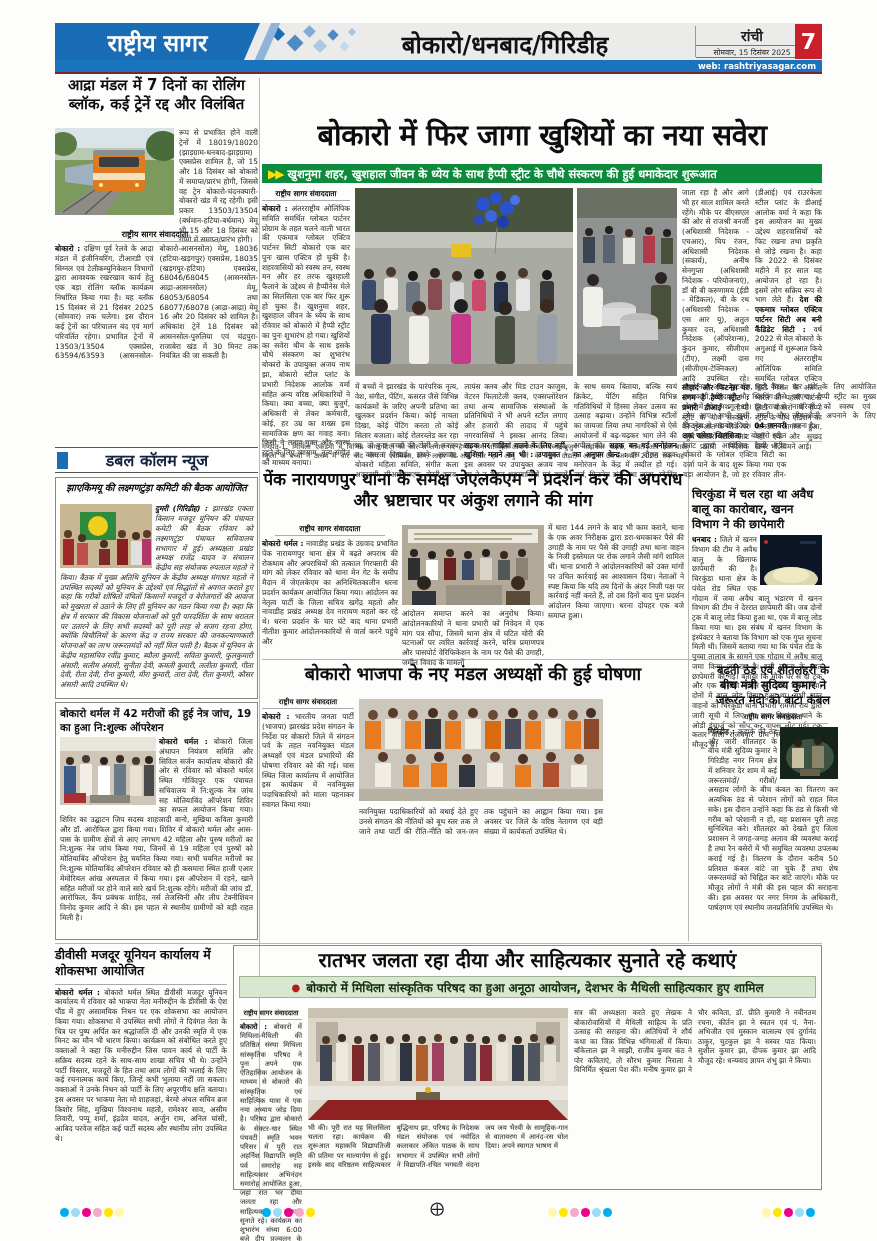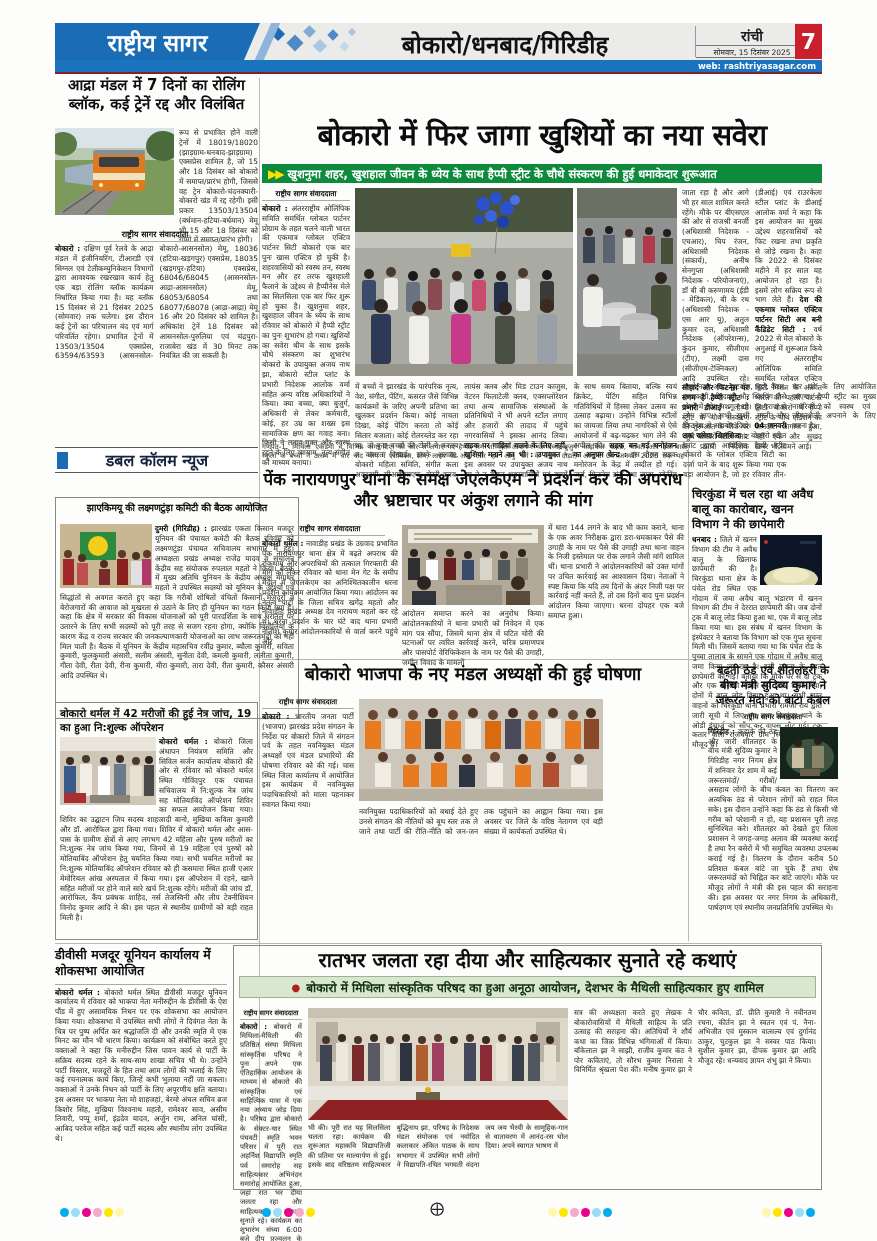--- a/index.html
+++ b/index.html
@@ -216,21 +216,21 @@
     <div class="abs body-txt cols3" style="left:93px;top:262px;width:322px;height:101px;">
       <span>में बच्चों ने झारखंड के पारंपरिक नृत्य, वेश, संगीत, पेंटिंग, कसरत जैसे विभिन्न कार्यक्रमों के जरिए अपनी प्रतिभा का खुलकर प्रदर्शन किया। कोई नाचता दिखा, कोई पेंटिंग करता तो कोई सितार बजाता। कोई रोलरब्लेड कर रहा था, तो कुछ बच्चों की टोली ने करतब व कसरत दिखाई। इसके अलावा, बोकारो महिला समिति, संगीत कला अकादमी, सीआईएसएफ, रोटरी क्लब, लायंस क्लब और मिड टाउन काजुस, वेटरन फिलाटेली क्लब, एक्सप्लोरेशन तथा अन्य सामाजिक संस्थाओं के प्रतिनिधियों ने भी अपने स्टॉल लगाए और हजारों की तादाद में पहुंचे नगरवासियों ने इसका आनंद लिया। </span><b>सड़क पर गाड़ियां चलने के लिए नहीं, खुशियां मनाने का भी : उपायुक्त - </b><span>इस अवसर पर उपायुक्त अजय नाथ झा ने न केवल शहरवासियों एवं बच्चों के साथ समय बिताया, बल्कि स्वयं क्रिकेट, पेंटिंग सहित विभिन्न गतिविधियों में हिस्सा लेकर उत्सव का उत्साह बढ़ाया। उन्होंने विभिन्न स्टॉलों का जायजा लिया तथा नागरिकों से ऐसे आयोजनों में बढ़-चढ़कर भाग लेने की अपील की। </span><b>सड़क बन गई मनोरंजन का अनुपम केन्द्र : </b><span>इस दौरान सड़क मनोरंजन के केंद्र में तब्दील हो गई। जर्ज, फिटनेस डांस तथा जुम्बा, स्केटिंग करते नजर आए। फुटबॉल, लूडो, कैरम, रस्साकशी, तीरंदाजी और स्किपिंग जैसे खेलों में लोग मशगूल रहे। दूर-दराज से लोग आए। सभी खुशी, मस्ती और फिटनेस से सराबोर दिखे। </span><b>04 जनवरी तक चलेगा सिलसिला : </b><span>बोकारो स्टील प्लांट द्वारा आयोजित हैप्पी स्ट्रीट बोकारो के ग्लोबल एक्टिव सिटी का दर्जा पाने के बाद शुरू किया गया एक बड़ा आयोजन है, जो हर रविवार तीन-चार घंटे के लिए आयोजित किया जाएगा। हैप्पी स्ट्रीट का मुख्य उद्देश्य नागरिकों को स्वस्थ एवं सक्रिय जीवनशैली अपनाने के लिए प्रेरित करना है।</span>
     </div>
   </div>
 
   <div class="abs dcn" style="left:55px;top:447px;width:203px;height:24px;">
     <span class="sq"></span>
     <span class="t">डबल कॉलम न्यूज</span>
   </div>
 
-  <div class="abs boxed" style="left:55px;top:497px;width:244px;height:222px;">
+  <div class="abs boxed" style="left:55px;top:477px;width:203px;height:222px;font-style:italic;">
     <div class="hl-m" style="font-size:9.6px;letter-spacing:-0.2px;">झाएकिमयू की लक्ष्मणटुंड़ा कमिटी की बैठक आयोजित</div>
     <div class="body-txt" style="margin-top:10px;">
       <span class="photo f-left" style="width:92px;height:64px;">
         <svg viewBox="0 0 92 64">
           <rect width="92" height="64" fill="#c9b794"></rect>
           <rect x="20" y="8" width="36" height="28" fill="#2e8b3e"></rect>
           <circle cx="38" cy="22" r="10" fill="#f2cf1d"></circle>
           <g>
             <circle cx="8" cy="30" r="4" fill="#5a3a28"></circle>
               <rect x="3" y="35" width="11" height="26" fill="#a02828"></rect>

